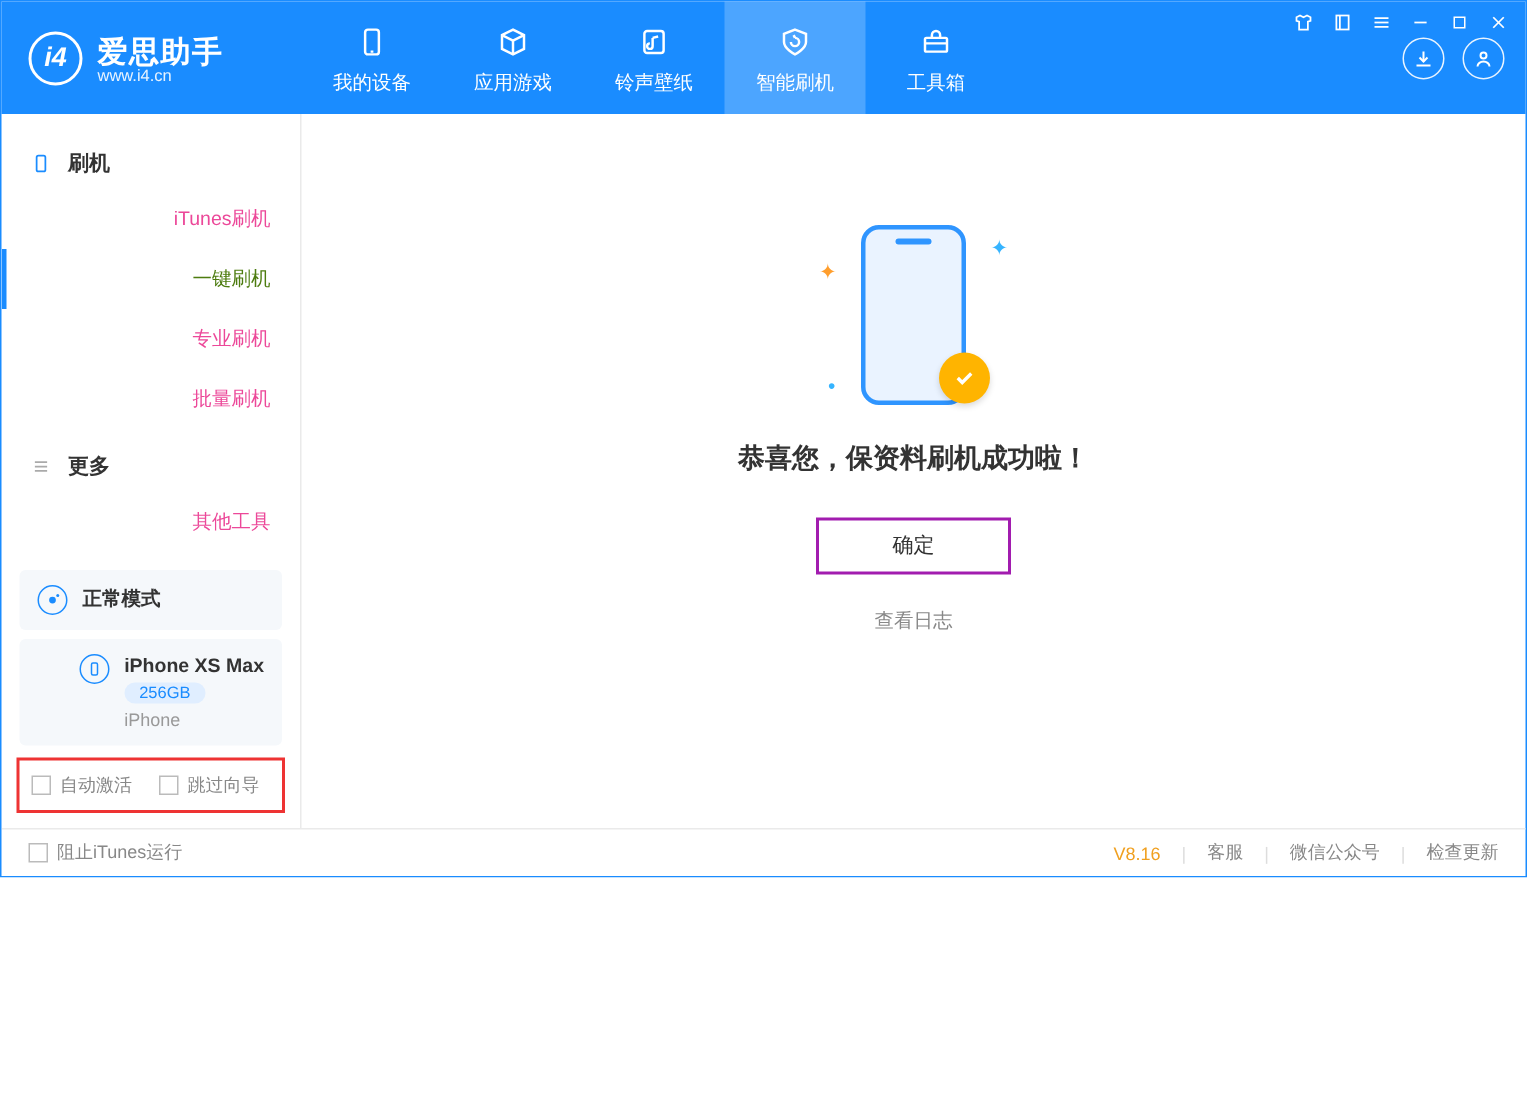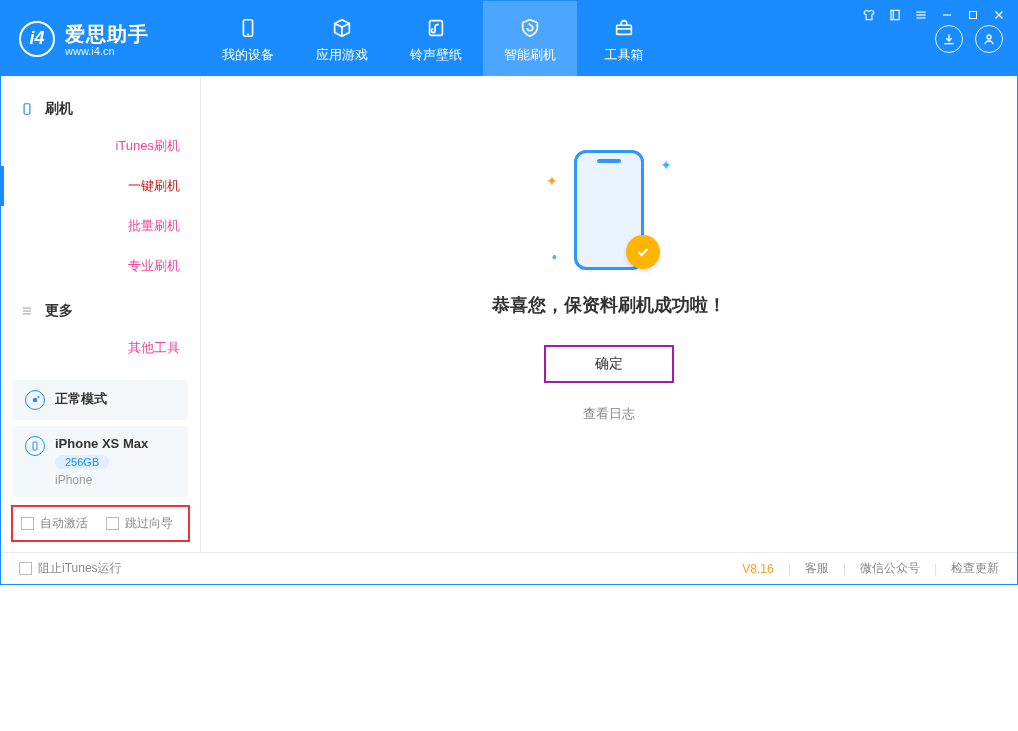--- a/index.html
+++ b/index.html
@@ -24,26 +24,26 @@
 .win-controls span { cursor: pointer; width:16px; height:16px; display:flex; align-items:center; justify-content:center; }
 .hbtn { width: 28px; height: 28px; border: 1.5px solid rgba(255,255,255,.9); border-radius: 50%; display:flex; align-items:center; justify-content:center; cursor:pointer; }
 
 
 .body { flex: 1; display: flex; min-height: 0; }
 .sidebar { width: 200px; border-right: 1px solid #eaeaea; display: flex; flex-direction: column; }
 .side-scroll { flex:1; overflow:auto; padding-top: 8px; text-align: right; }
 .side-group-title { display:flex; align-items:center; gap:10px; color:#333; font-size:14px; font-weight:700; padding: 16px 18px 8px; }
 .side-group-title .gicon { width:16px; height:16px; display:flex; align-items:center; justify-content:center; color:#1a8cff; }
 .side-item { padding: 11px 20px 11px 48px; font-size: 13px; color: #ec4899; cursor: pointer; border-left: 3px solid transparent; }
-.side-item.active { color: #b91c1c; border-left-color: #1a8cff; }
+.side-item.active { color: #4d7c0f; border-left-color: #1a8cff; }
 
 .side-bottom { padding: 0; }
 .mode-card, .device-card { background:#f5f8fb; margin: 6px 12px; border-radius: 4px; padding: 10px 12px; font-size: 13px; display:flex; align-items:flex-start; gap:10px; }
 .mode-card .mcicon, .device-card .mcicon { width:20px; height:20px; border:1.5px solid #1a8cff; border-radius:50%; display:flex; align-items:center; justify-content:center; color:#1a8cff; flex-shrink:0; }
-.device-card { flex-direction: row; }
+.device-card { flex-direction: row; justify-content: flex-end; }
 .device-info { display:flex; flex-direction:column; gap:4px; }
 .device-name { font-weight:700; color:#333; }
 .capacity { background:#e0eeff; color:#1a8cff; border-radius: 10px; padding: 1px 10px; font-size:11px; width:max-content; }
 .device-sub { color:#999; font-size:12px; }
 
 .checkrow { border:2px solid #e33; margin: 8px 10px 10px 10px; padding: 8px 8px; display:flex; gap:18px; font-size:12px; color:#888; }
 .chk { display:flex; align-items:center; gap:6px; cursor:pointer; }
 .chkbox { width:13px; height:13px; border:1px solid #bbb; background:#fff; }
 
 
@@ -194,22 +194,22 @@
         <div class="side-group-title">
           <span class="gicon">
               <svg width="14" height="14" viewBox="0 0 24 24" fill="none" stroke="currentColor" stroke-width="2">
                 <rect x="7" y="3" width="10" height="18" rx="2"></rect>
               </svg>
             </span>
           <span>刷机</span>
         </div>
         <div class="side-item"><span>iTunes刷机</span></div>
         <div class="side-item active"><span>一键刷机</span></div>
+        <div class="side-item"><span>专业刷机</span></div>
         <div class="side-item"><span>批量刷机</span></div>
-        <div class="side-item"><span>专业刷机</span></div>
 
         <div class="side-group-title">
           <span class="gicon" style="color:#aaa;">
               <svg width="14" height="14" viewBox="0 0 24 24" fill="none" stroke="currentColor" stroke-width="2">
                 <line x1="5" y1="7" x2="19" y2="7"></line>
                 <line x1="5" y1="12" x2="19" y2="12"></line>
                 <line x1="5" y1="17" x2="19" y2="17"></line>
               </svg>
             </span>
           <span>更多</span>

